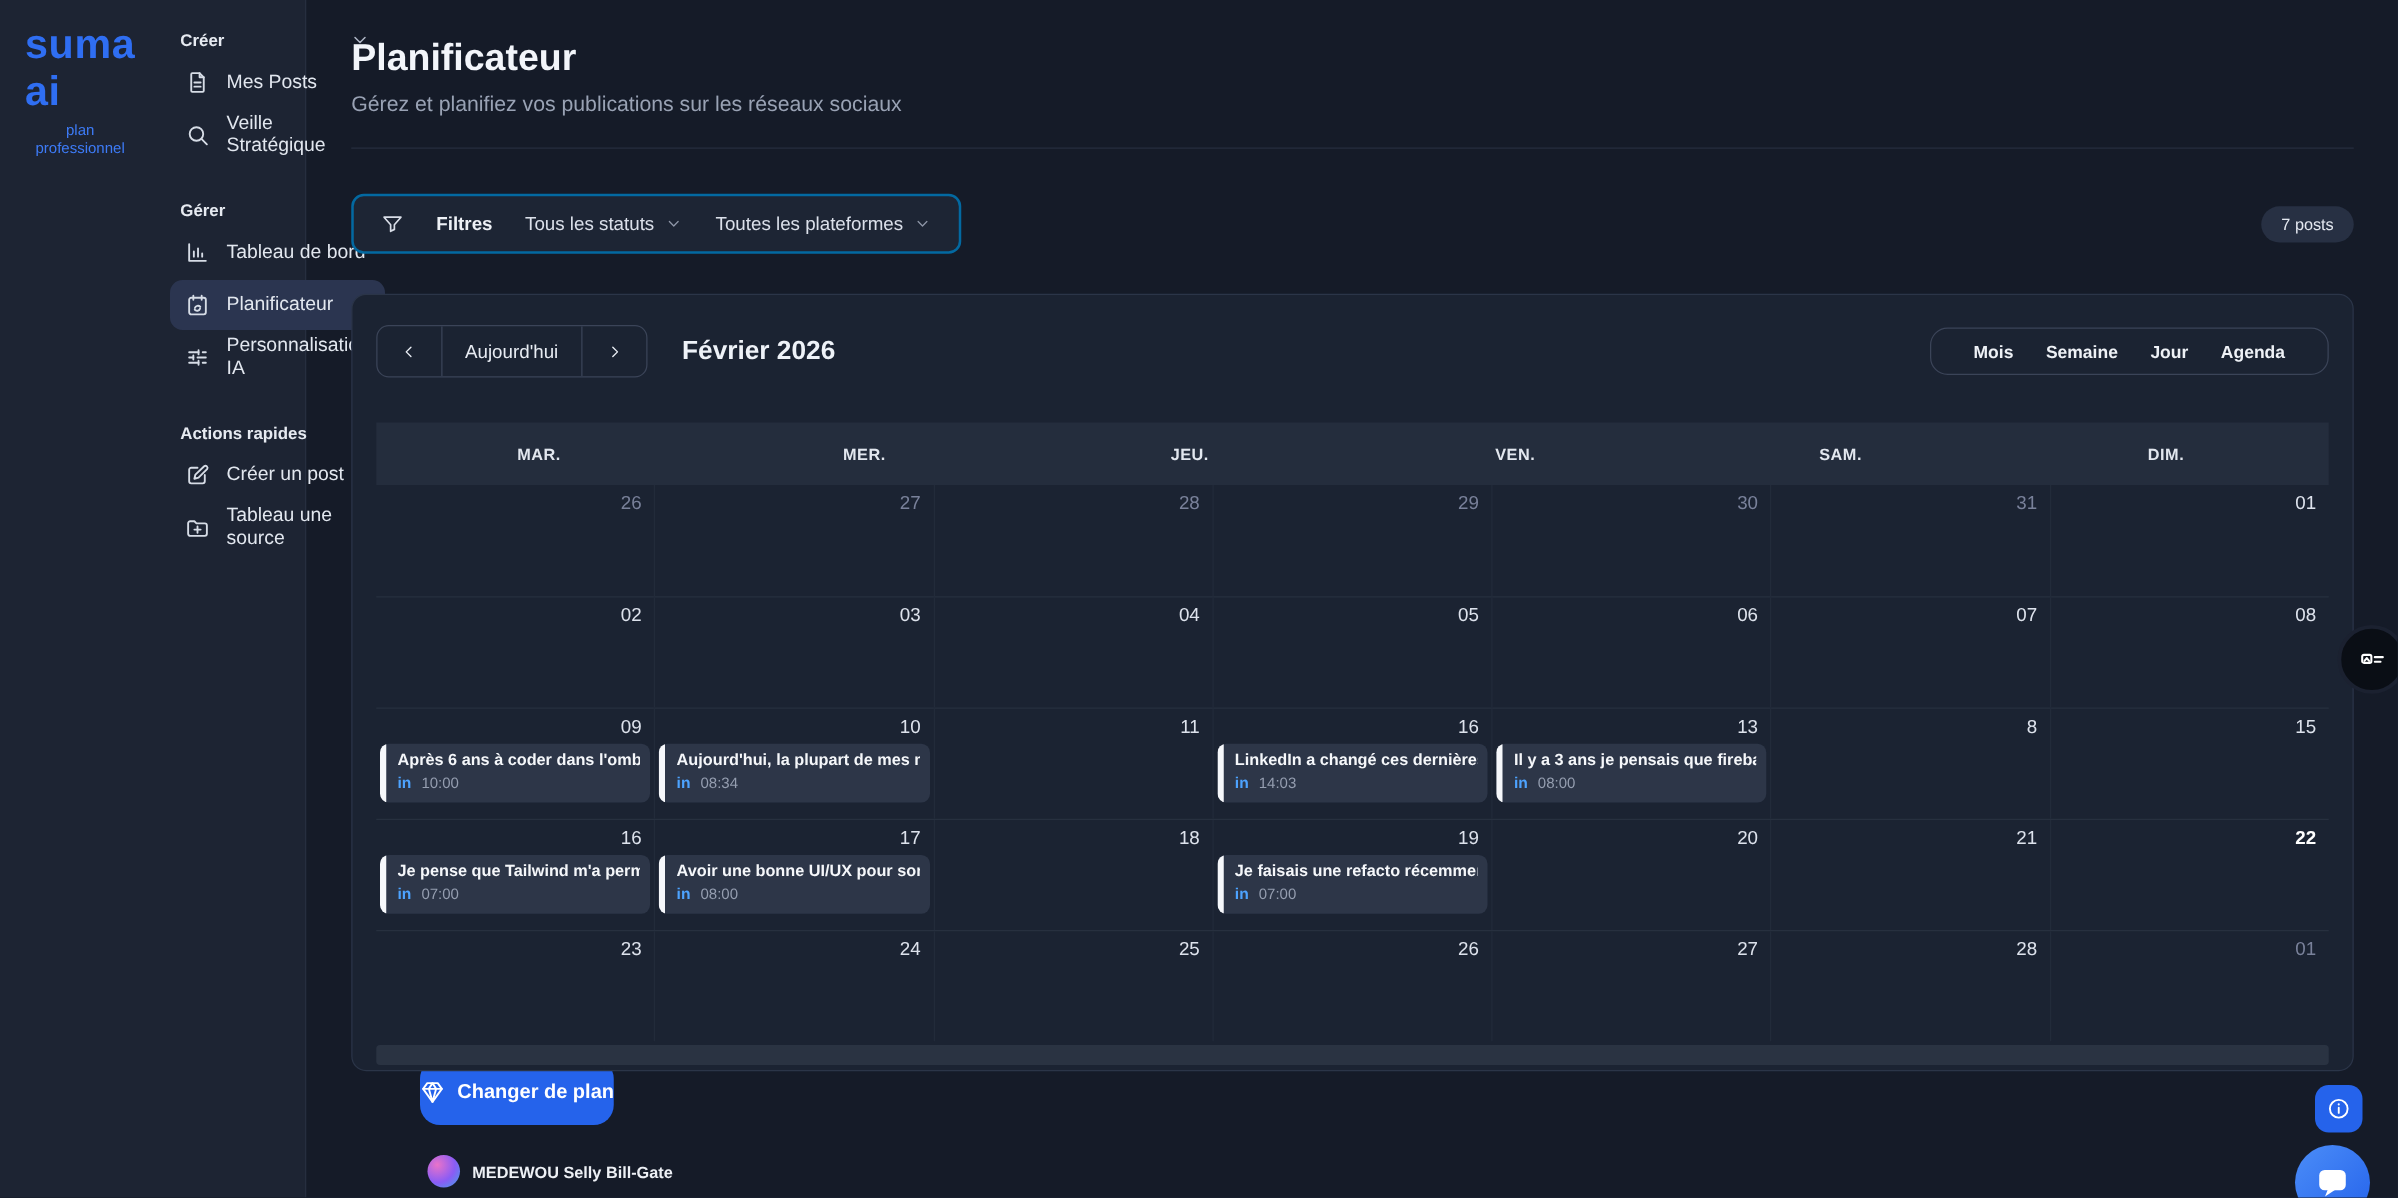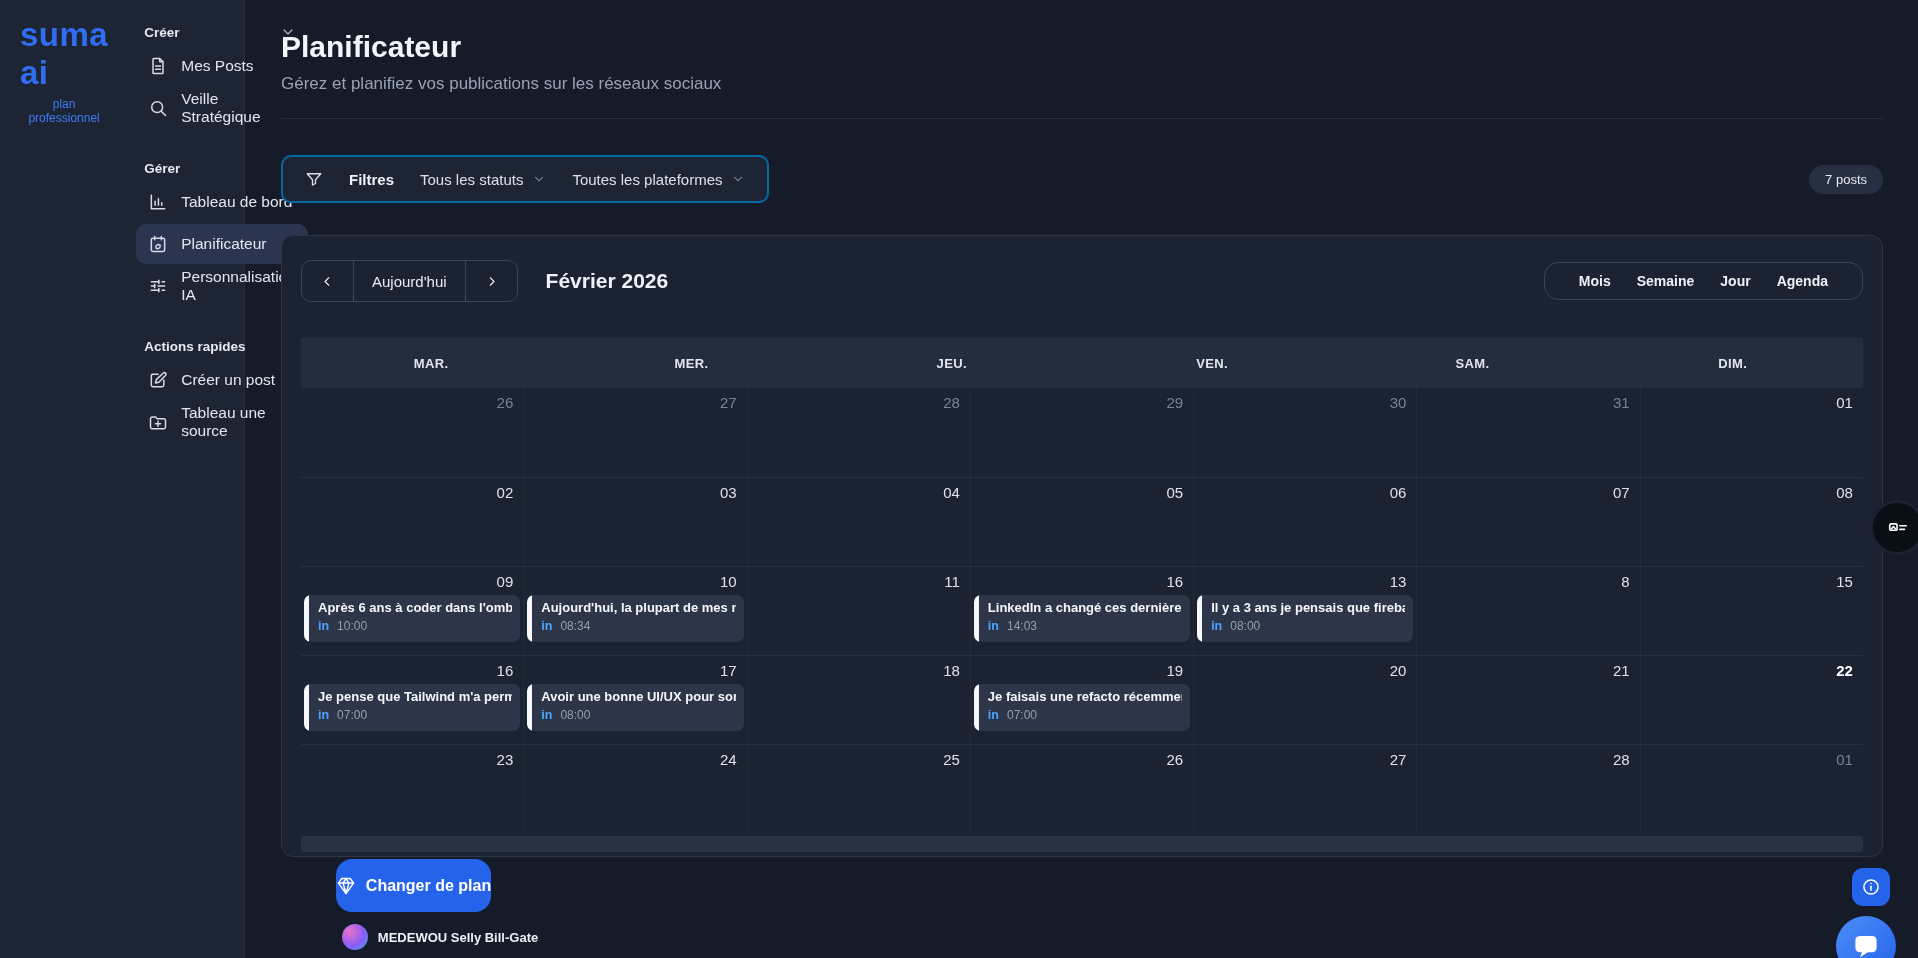--- a/index.html
+++ b/index.html
@@ -34,21 +34,21 @@
   .nav-item .icon { color:#d6dce6; }
   .nav-item.active { background:#2b3550; }
 
   .sidebar-footer { margin-top:auto; }
   .avis-item { margin-bottom:22px; }
   .icon-row { display:flex; align-items:center; justify-content:space-between;
     padding:0 26px; margin-bottom:20px; }
   .mini-btn { color:#dfe4ec; background:none; border:none; cursor:pointer; display:flex; }
   .info-btn { width:46px; height:36px; border-radius:12px; background:#2563eb; color:#fff;
     display:flex; align-items:center; justify-content:center; border:none; cursor:pointer; }
-  .upgrade-btn { margin:0 18px; height:53px; border-radius:16px; background:#2563eb; color:#fff;
+  .upgrade-btn { margin:12px 18px; height:53px; border-radius:16px; background:#2563eb; color:#fff;
     font-size:16px; font-weight:700; display:flex; gap:10px; align-items:center;
     justify-content:center; border:none; cursor:pointer; font-family:inherit; }
   .user-row { display:flex; gap:10px; align-items:center; padding:12px 24px 8px; }
   .avatar { width:26px; height:26px; border-radius:50%; flex:0 0 auto;
     background:radial-gradient(circle at 30% 30%, #e973c9, #8a5cf5 55%, #3fa4e8); }
   .user-name { font-size:13px; font-weight:700; color:#edf0f5; white-space:nowrap; }
 
   
   .main { position:absolute; left:245px; right:0; top:0; bottom:0; padding:30px 35px 0 36px; }
   .page-title { font-size:30px; font-weight:800; color:#f2f5fa; }

